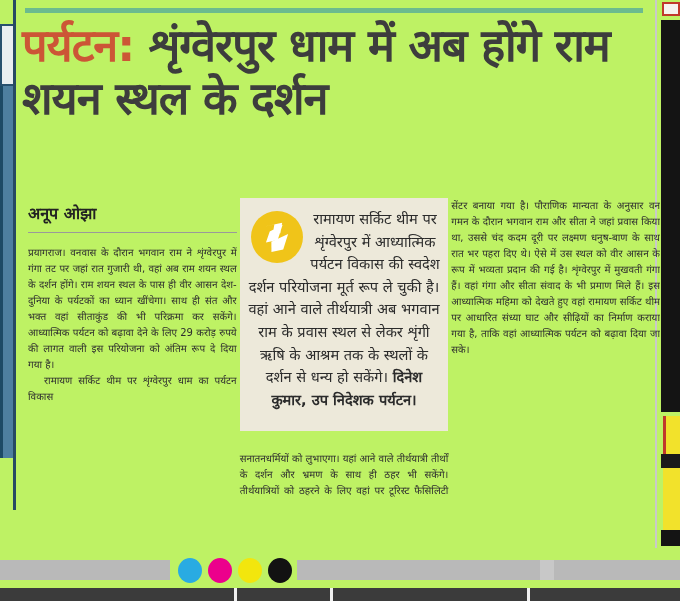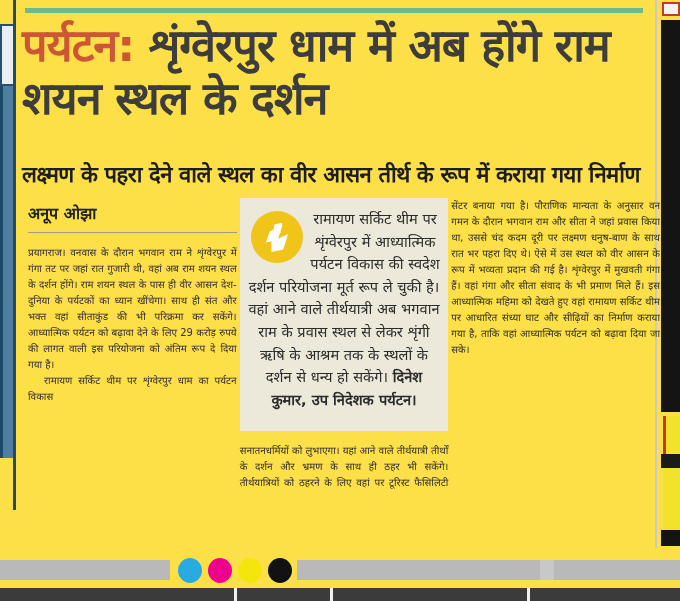--- a/index.html
+++ b/index.html
@@ -1,18 +1,18 @@
 <!DOCTYPE html>
 <html lang="hi"><head>
 <meta charset="utf-8">
 <style>
   * { margin:0; padding:0; box-sizing:border-box; }
   body { width:680px; height:601px; background:#ffffff; overflow:hidden;
          font-family:"DejaVu Sans","Liberation Sans",sans-serif; }
-  .page { position:relative; width:680px; height:601px; background:#fde047; }
+  .page { position:relative; width:680px; height:601px; background:#bef264; }
 
   
   .left-strip { position:absolute; left:0; top:0; width:17px; height:515px; }
   .left-rule  { position:absolute; left:13px; top:0; width:3px; height:510px; background:#274a63; }
   .left-box-light { position:absolute; left:0; top:24px; width:13px; height:62px;
                     background:#e9eef1; border:2px solid #27506e; border-right:none; }
   .left-box-blue  { position:absolute; left:0; top:86px; width:13px; height:372px;
                     background:#4e7fa0; border-left:3px solid #1d4a66; }
 
   
@@ -45,21 +45,21 @@
   .byline-rule { border:none; border-top:1.5px solid #9a9a9a; margin:0 0 12px 0; }
 
   .body-para { font-size:10px; line-height:1.6; text-align:justify; color:#2e2e2e; }
   .body-para + .body-para { text-indent:16px; }
   .spread-last { text-align-last:justify; }
   .dateline { font-weight:normal; }
 
   
   .quote-box { background:#ede9da; padding:10px 8px 20px 8px; min-height:222px;
                font-size:14.6px; line-height:1.55; text-align:center; color:#2b2b2b;
-               margin-bottom:12px; }
+               margin-bottom:20px; }
   .quote-icon { float:left; width:54px; height:54px; margin:2px 6px 4px 2px; }
   .quote-attr { font-weight:bold; }
 
   
   .bottom-gray-left  { position:absolute; left:0; top:560px; width:170px; height:20px; background:#b9b9b9; }
   .bottom-gray-right { position:absolute; left:297px; top:560px; width:383px; height:20px; background:#b9b9b9; }
   .bottom-gray-right .lighter { position:absolute; left:243px; top:0; width:14px; height:20px; background:#c8c8c8; }
   .print-dots { position:absolute; left:178px; top:557px; width:116px; height:26px;
                 display:flex; gap:6px; align-items:center; }
   .dot { width:24px; height:25px; border-radius:50%; }
@@ -88,21 +88,20 @@
   <div class="right-black-top"></div>
   <div class="right-yellow1"></div>
   <div class="right-dark-mid"></div>
   <div class="right-yellow2"></div>
   <div class="right-black-bot"></div>
 
   <div class="green-line"></div>
 
   <h1 class="headline"><span class="kicker">पर्यटन:</span><span> शृंग्वेरपुर धाम में अब होंगे राम शयन स्थल के दर्शन</span></h1>
 
-  <h2 class="subheadline">लक्ष्मण के पहरा देने वाले स्थल का वीर आसन तीर्थ के रूप में कराया गया निर्माण</h2>
 
   <div class="columns">
 
     <div class="col">
       <div class="byline">अनूप ओझा</div>
       <hr class="byline-rule">
       <p class="body-para"><span class="dateline">प्रयागराज।</span> <span>वनवास के दौरान भगवान राम ने शृंग्वेरपुर में गंगा तट पर जहां रात गुजारी थी, वहां अब राम शयन स्थल के दर्शन होंगे। राम शयन स्थल के पास ही वीर आसन देश-दुनिया के पर्यटकों का ध्यान खींचेगा। साथ ही संत और भक्त वहां सीताकुंड की भी परिक्रमा कर सकेंगे। आध्यात्मिक पर्यटन को बढ़ावा देने के लिए 29 करोड़ रुपये की लागत वाली इस परियोजना को अंतिम रूप दे दिया गया है।</span></p>
       <p class="body-para spread-last">रामायण सर्किट थीम पर शृंग्वेरपुर धाम का पर्यटन विकास</p>
     </div>
 

